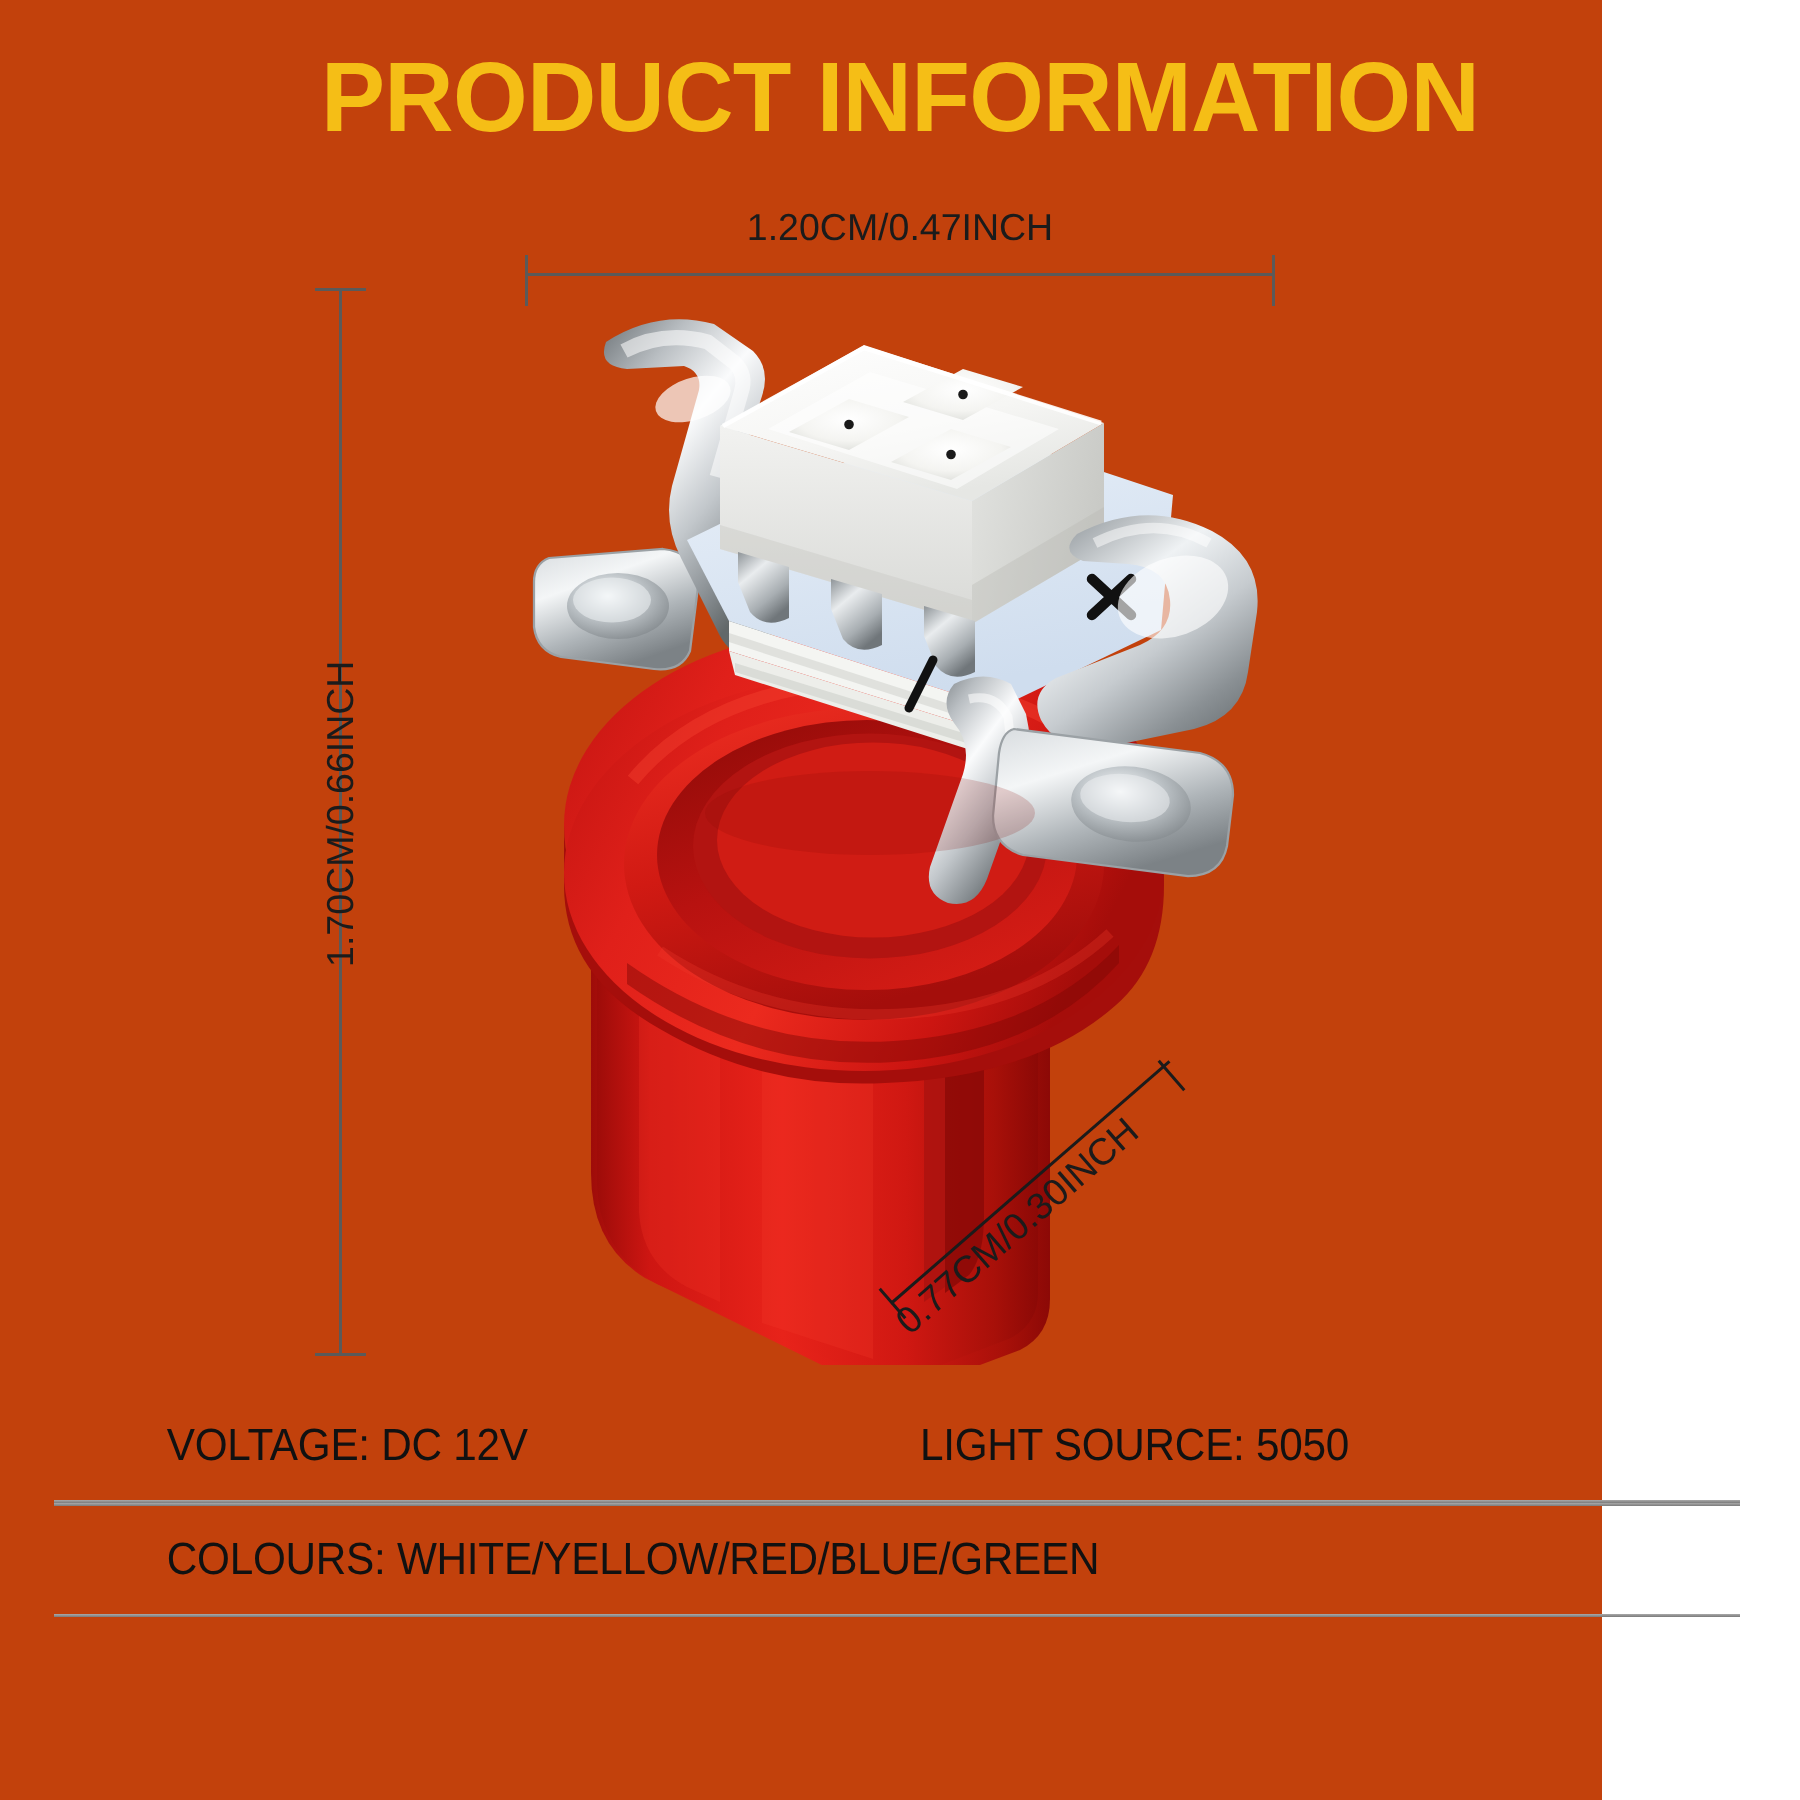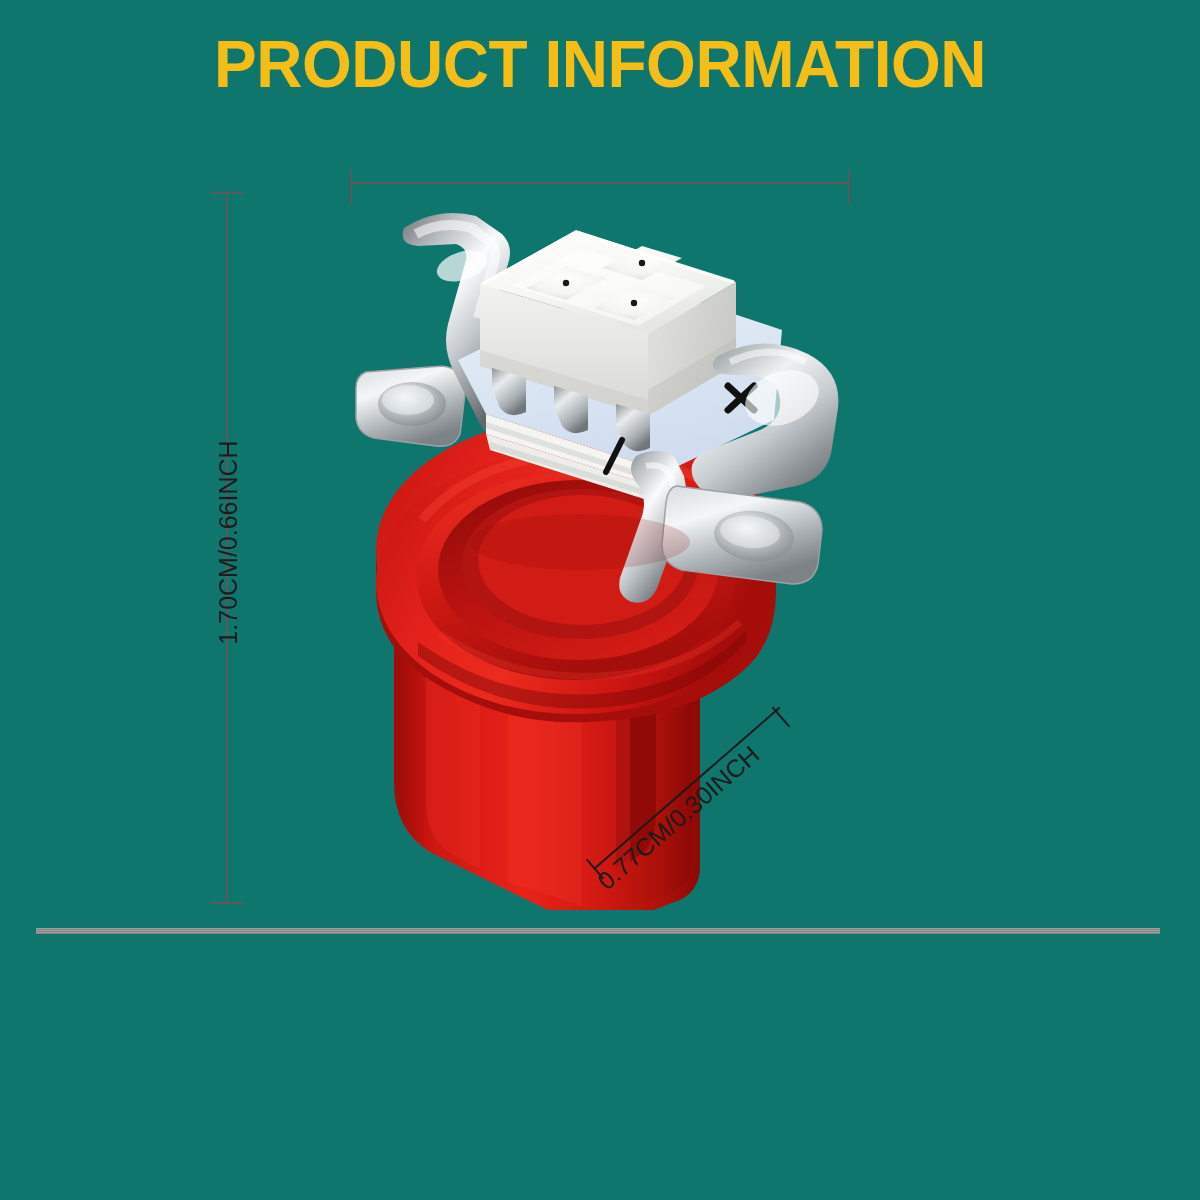--- a/index.html
+++ b/index.html
@@ -8,23 +8,23 @@
   html, body {
     width: 1200px;
     height: 1200px;
     background: #ffffff;
     font-family: "Liberation Sans", "DejaVu Sans", sans-serif;
     overflow: hidden;
   }
 
   #page {
     position: relative;
-    width: 1200px;
+    width: 1068px;
     height: 1200px;
-    background: #0f766e;
+    background: #c2410c;
   }
 
   
   #title {
     position: absolute;
     top: 26px;
     left: 0;
     width: 1200px;
     text-align: center;
     font-size: 66px;
@@ -200,20 +200,21 @@
   .spec-cell.full  { width: 1124px; padding-left: 80px; }
 </style>
 </head>
 <body>
 
 <div id="page">
 
   <div id="title">PRODUCT INFORMATION</div>
 
   <div id="dim-width">
+    <div class="dim-label">1.20CM/0.47INCH</div>
     <div class="dim-line"></div>
     <div class="tick left"></div>
     <div class="tick right"></div>
   </div>
 
   <div id="dim-height">
     <div class="dim-line"></div>
     <div class="tick top"></div>
     <div class="tick bottom"></div>
     <div class="dim-label">1.70CM/0.66INCH</div>
@@ -433,24 +434,31 @@
 
   <div id="dim-depth">
     <div class="dim-line"></div>
     <div class="tick start"></div>
     <div class="tick end"></div>
     <div class="dim-label">0.77CM/0.30INCH</div>
   </div>
 
   <div id="specs">
 
+    <div class="spec-row">
+      <div class="spec-cell left">VOLTAGE: DC 12V</div>
+      <div class="spec-cell right">LIGHT SOURCE: 5050</div>
+    </div>
 
     <div class="spec-divider"></div>
 
 
     <div class="spec-divider"></div>
 
+    <div class="spec-row">
+      <div class="spec-cell full">COLOURS: WHITE/YELLOW/RED/BLUE/GREEN</div>
+    </div>
 
     <div class="spec-divider"></div>
 
   </div>
 
 </div>
 
 </body></html>

